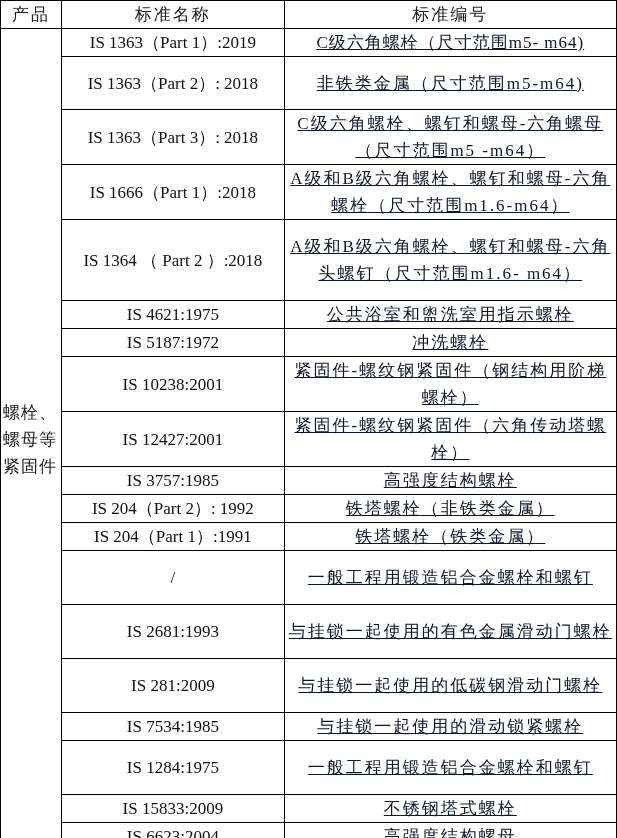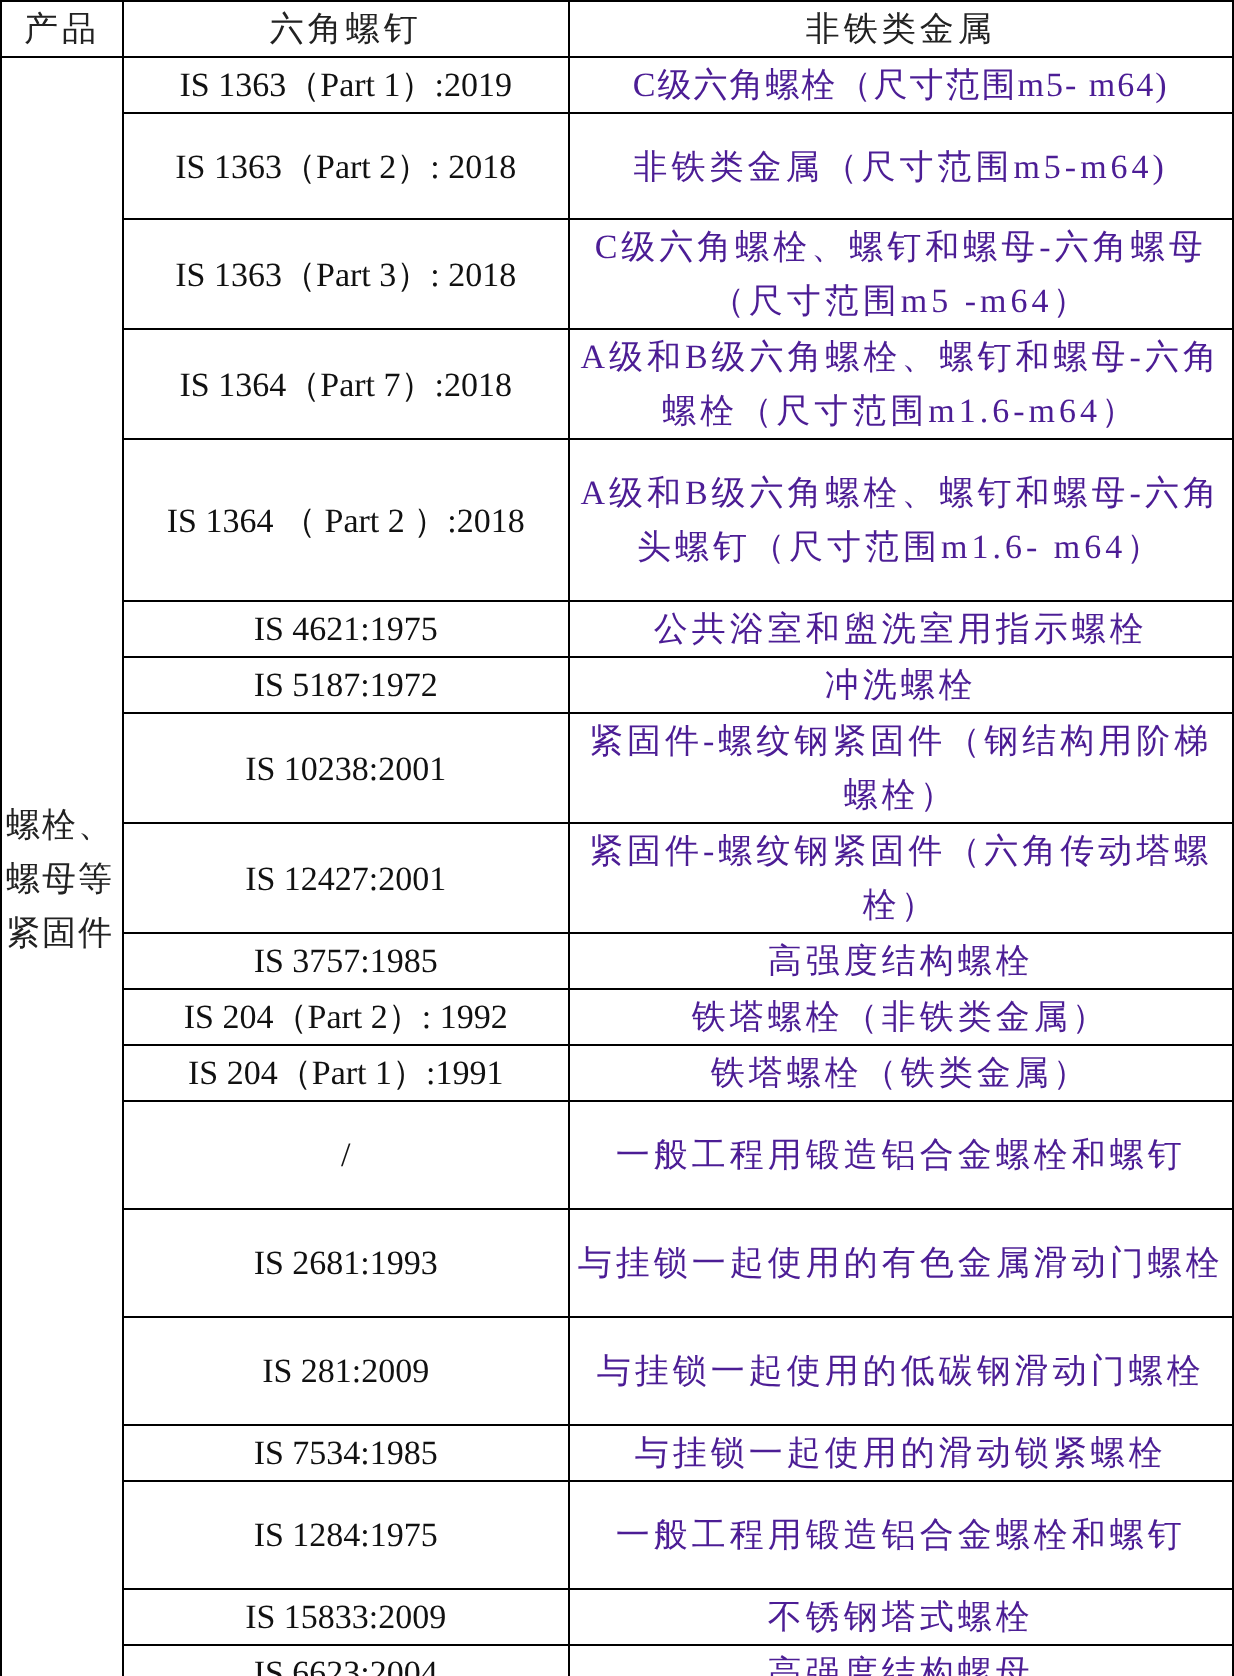--- a/index.html
+++ b/index.html
@@ -43,56 +43,57 @@
     .col-name { width: 321px; }
     .product-cell {
       text-align: left !important;
       letter-spacing: 1px;
       line-height: 27px !important;
       padding: 0 2px !important;
       color: #222;
     }
     .cn {
       letter-spacing: 2px;
-      color: #4c1d95;
+      color: #0f172a;
+      text-decoration: underline;
     }
     .left { text-align: left; }
   </style>
 </head>
 <body>
 
 <table class="std">
   <colgroup>
     <col class="col-product">
     <col class="col-code">
     <col class="col-name">
   </colgroup>
   <thead>
     <tr>
       <th>产品</th>
-      <th>六角螺钉</th>
-      <th>非铁类金属</th>
+      <th>标准名称</th>
+      <th>标准编号</th>
     </tr>
   </thead>
   <tbody>
     <tr style="height:27px">
       <td rowspan="19" class="product-cell">螺栓、螺母等紧固件</td>
       <td>IS 1363（Part 1）:2019</td>
       <td class="cn" style="letter-spacing:1px">C级六角螺栓（尺寸范围m5- m64)</td>
     </tr>
     <tr style="height:53px">
       <td>IS 1363（Part 2）: 2018</td>
       <td class="cn">非铁类金属（尺寸范围m5-m64)</td>
     </tr>
     <tr style="height:54px">
       <td class="left">IS 1363（Part 3）: 2018</td>
       <td class="cn">C级六角螺栓、螺钉和螺母-六角螺母（尺寸范围m5 -m64）</td>
     </tr>
     <tr style="height:54px">
-      <td>IS 1364（Part 7）:2018</td>
+      <td>IS 1666（Part 1）:2018</td>
       <td class="cn">A级和B级六角螺栓、螺钉和螺母-六角螺栓（尺寸范围m1.6-m64）</td>
     </tr>
     <tr style="height:81px">
       <td class="left">IS 1364 （ Part 2 ）:2018</td>
       <td class="cn">A级和B级六角螺栓、螺钉和螺母-六角头螺钉（尺寸范围m1.6- m64）</td>
     </tr>
     <tr style="height:27px">
       <td>IS 4621:1975</td>
       <td class="cn">公共浴室和盥洗室用指示螺栓</td>
     </tr>

